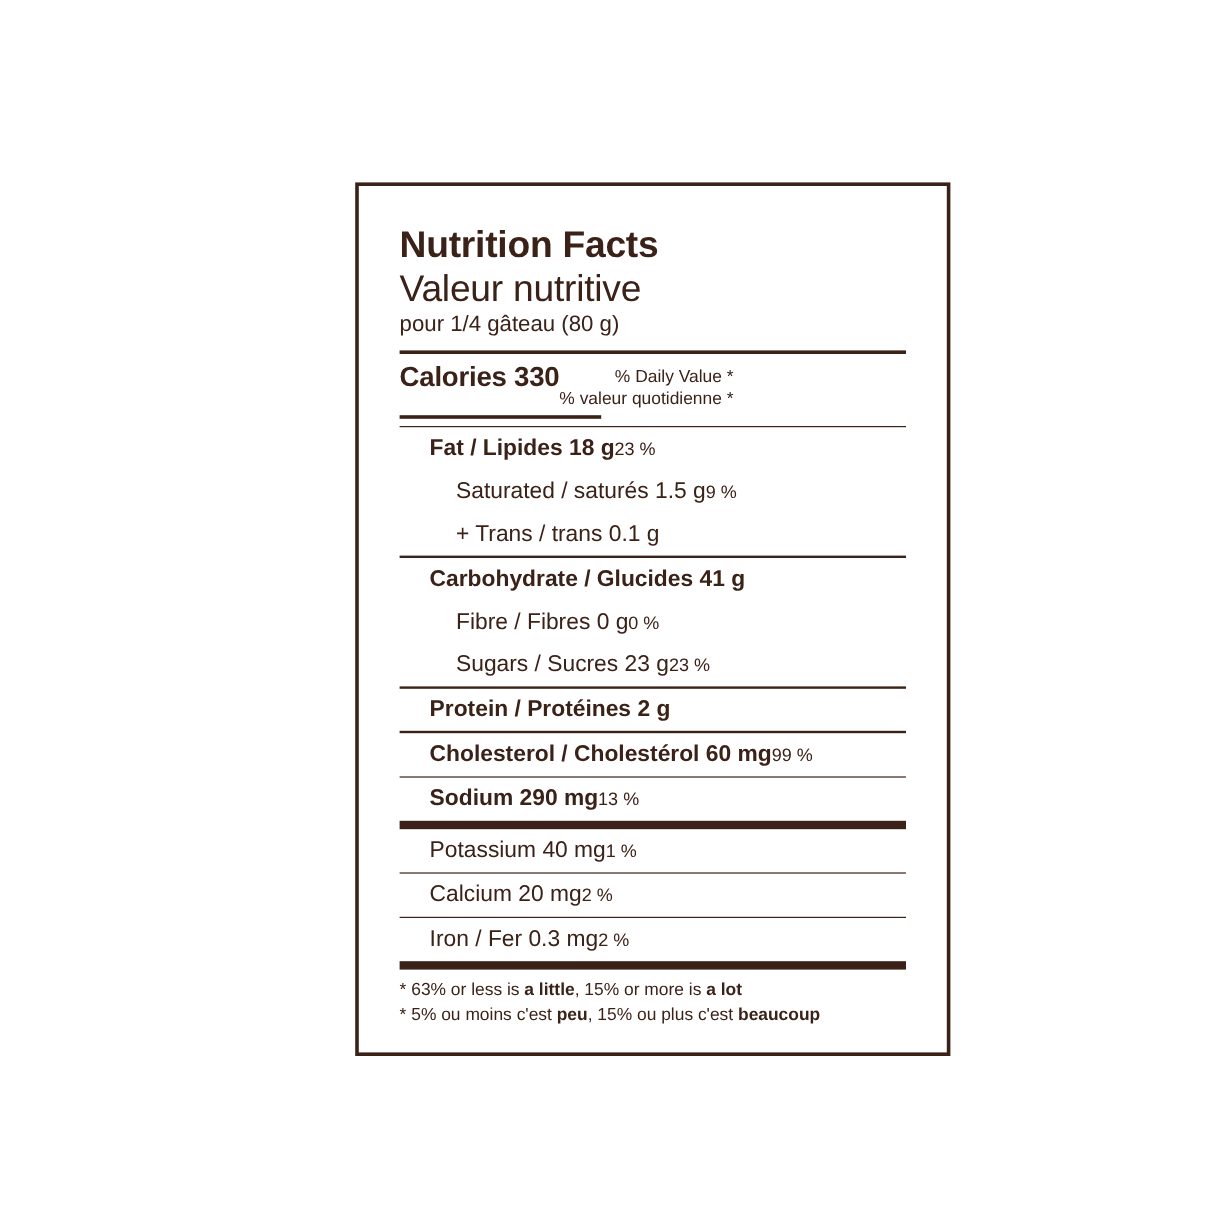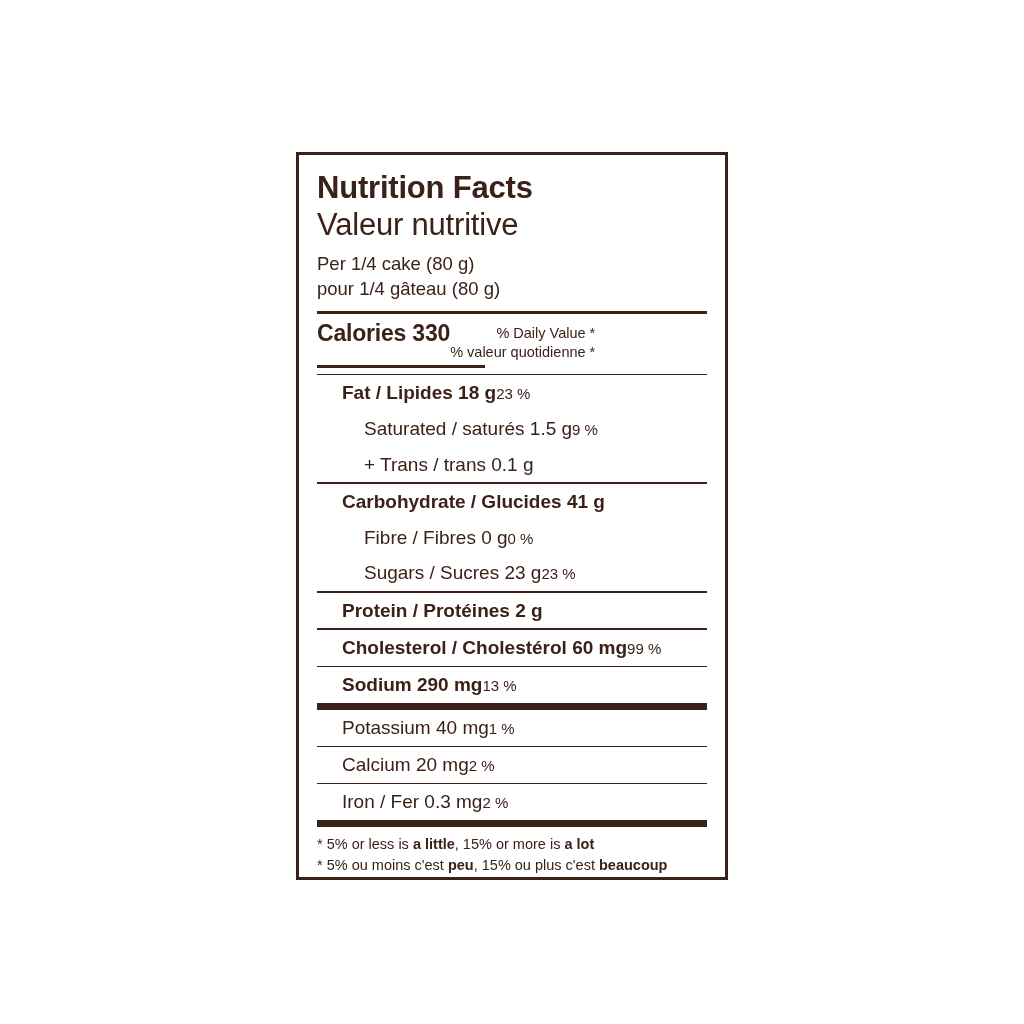--- a/index.html
+++ b/index.html
@@ -13,27 +13,27 @@
   #page {
     position: relative;
     width: 1024px;
     height: 1024px;
     background: #ffffff;
   }
   .nf-panel {
     position: absolute;
     left: 296px;
     top: 152px;
-    width: 432px;
+    width: 496px;
     height: 728px;
     border: 3px solid #3b2218;
     box-sizing: border-box;
     background: #ffffff;
     color: #3b2218;
-    padding: 0;
+    padding: 16px;
   }
   .inner {
     padding: 16px 18px 10px 18px;
   }
   .title-en {
     font-size: 31px;
     font-weight: bold;
     line-height: 1.12;
     letter-spacing: -0.2px;
     color: #3b2218;
@@ -109,21 +109,20 @@
 <body>
 
 <div id="page">
 
   <div class="nf-panel">
     <div class="inner">
 
       <div class="title-en">Nutrition Facts</div>
       <div class="title-fr">Valeur nutritive</div>
 
-      <div class="serving">Per 1/4 cake (80 g)</div>
       <div class="serving" style="margin-top:0">pour 1/4 gâteau (80 g)</div>
 
       <div style="height:9px"></div>
       <div class="rule rule-med"></div>
 
       <div class="cal-row">
         <div class="cal-label">Calories 330</div>
         <div class="dv-head">
           <div>% Daily Value *</div>
           <div>% valeur quotidienne *</div>
@@ -205,21 +204,21 @@
 
       <div class="row">
         <div class="label">Iron / Fer 0.3 mg</div>
         <div class="pct">2 %</div>
       </div>
 
       <div class="rule rule-thick"></div>
 
       <div class="footnote">
         <div>
-          <span>* 5% or less is </span><b>a little</b><span>, 15% or more is </span><b>a lot</b>
+          <span>* 63% or less is </span><b>a little</b><span>, 15% or more is </span><b>a lot</b>
         </div>
         <div>
           <span>* 5% ou moins c'est </span><b>peu</b><span>, 15% ou plus c'est </span><b>beaucoup</b>
         </div>
       </div>
 
     </div>
   </div>
 
 </div>

